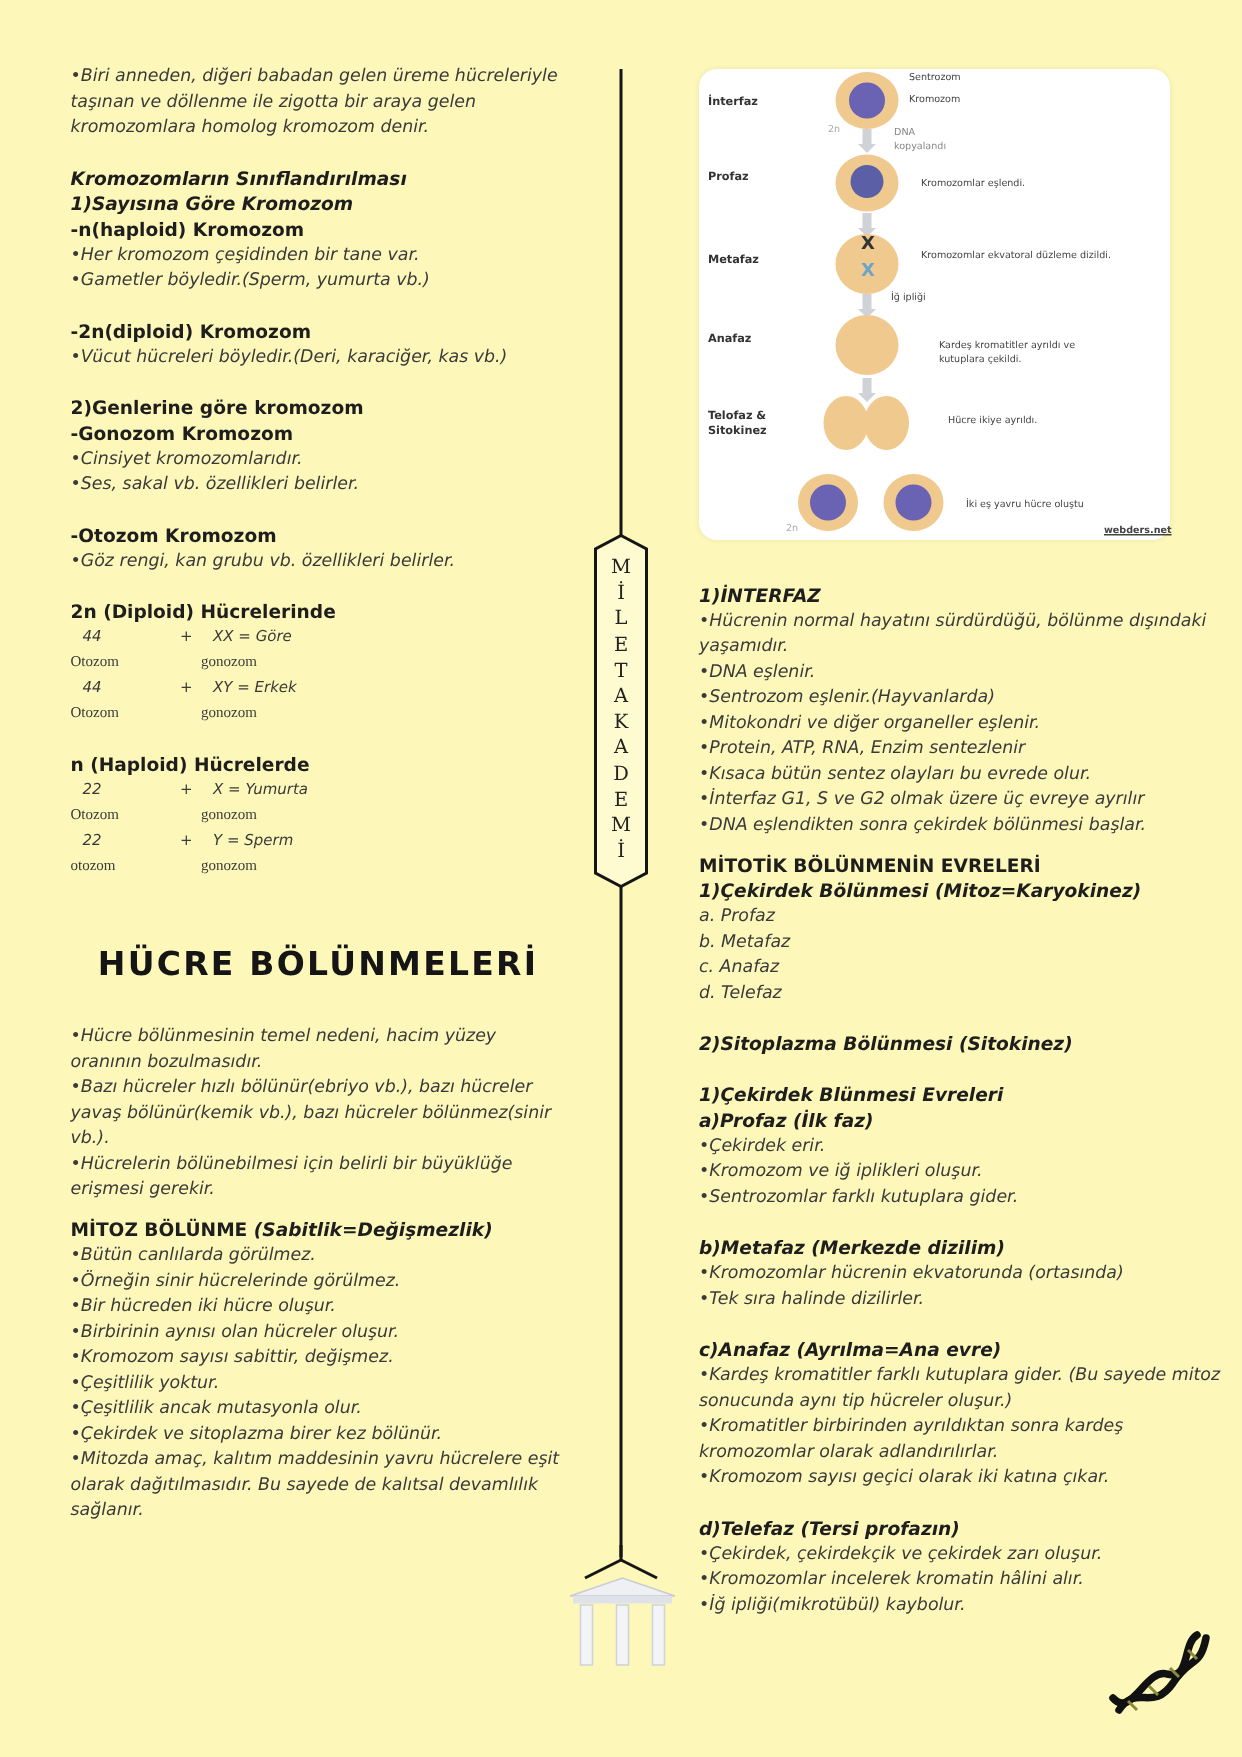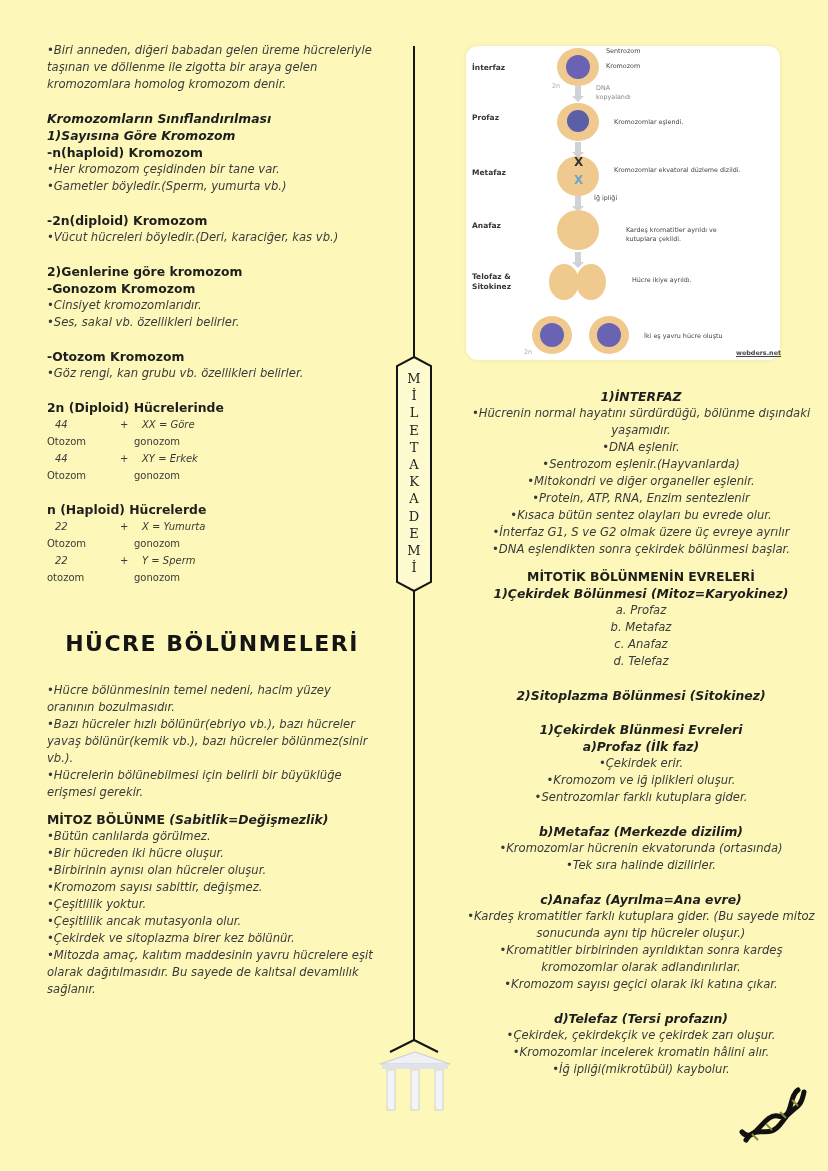--- a/index.html
+++ b/index.html
@@ -5,33 +5,33 @@
   html, body { margin: 0; padding: 0; }
   body {
     width: 828px; height: 1171px; overflow: hidden;
     background: #fdf8b9;
     font-family: "DejaVu Sans", sans-serif;
     color: #3a3a3a;
     position: relative;
   }
   .col { position: absolute; }
   .left { left: 47px; top: 42px; width: 330px; }
-  .right { left: 466px; top: 388px; width: 350px; text-align: center; }
+  .right { left: 466px; top: 388px; width: 350px; }
   .p { font-size: 11.6px; line-height: 17px; font-style: italic; font-weight: 300; margin: 0; white-space: pre-wrap; }
   .h { font-size: 12.4px; line-height: 17px; font-style: italic; font-weight: bold; color: #1e1e1e; margin: 0; }
   .hn { font-style: normal; }
   .gap { height: 17px; }
   .gap-s { height: 10px; }
   .big-title {
     font-size: 22px; font-weight: bold; letter-spacing: 1.5px; color: #151515;
     text-align: center; width: 330px; margin: 0; line-height: 28px;
   }
   .row { display: flex; font-size: 10px; line-height: 17px; font-style: italic; }
   .row .a { width: 65px; } .row .b { width: 22px; }
-  .row.plain { font-style: normal; }
+  .row.plain { font-style: normal; font-family: Liberation Serif, serif; }
   
   .vline { position: absolute; left: 413px; width: 2px; background: #151515; }
   .badge {
     position: absolute; left: 396px; top: 356px; width: 36px; height: 236px;
   }
   .badge svg { position: absolute; left: 0; top: 0; }
   .badge-text {
     position: absolute; left: 0; top: 14px; width: 36px; text-align: center;
     font-family: "DejaVu Serif", serif; font-size: 13px; line-height: 17.2px; color: #222;
   }
@@ -115,20 +115,21 @@
     </div>
   <div style="height:44px"></div>
   <p class="big-title">HÜCRE BÖLÜNMELERİ</p>
   <div style="height:24px"></div>
   <p class="p">•Hücre bölünmesinin temel nedeni, hacim yüzey oranının bozulmasıdır.</p>
   <p class="p">•Bazı hücreler hızlı bölünür(ebriyo vb.), bazı hücreler yavaş bölünür(kemik vb.), bazı hücreler bölünmez(sinir vb.).</p>
   <p class="p">•Hücrelerin bölünebilmesi için belirli bir büyüklüğe erişmesi gerekir.</p>
   <div class="gap-s"></div>
   <p class="h hn" style="font-weight:600"><span>MİTOZ BÖLÜNME</span> <i>(Sabitlik=Değişmezlik)</i></p>
   <p class="p">•Bütün canlılarda görülmez.</p>
+  <p class="p">•Örneğin sinir hücrelerinde görülmez.</p>
   <p class="p">•Bir hücreden iki hücre oluşur.</p>
   <p class="p">•Birbirinin aynısı olan hücreler oluşur.</p>
   <p class="p">•Kromozom sayısı sabittir, değişmez.</p>
   <p class="p">•Çeşitlilik yoktur.</p>
   <p class="p">•Çeşitlilik ancak mutasyonla olur.</p>
   <p class="p">•Çekirdek ve sitoplazma birer kez bölünür.</p>
   <p class="p">•Mitozda amaç, kalıtım maddesinin yavru hücrelere eşit olarak dağıtılmasıdır. Bu sayede de kalıtsal devamlılık sağlanır.</p>
 </div>
 
 <div class="vline" style="top:46px; height:312px"></div>

